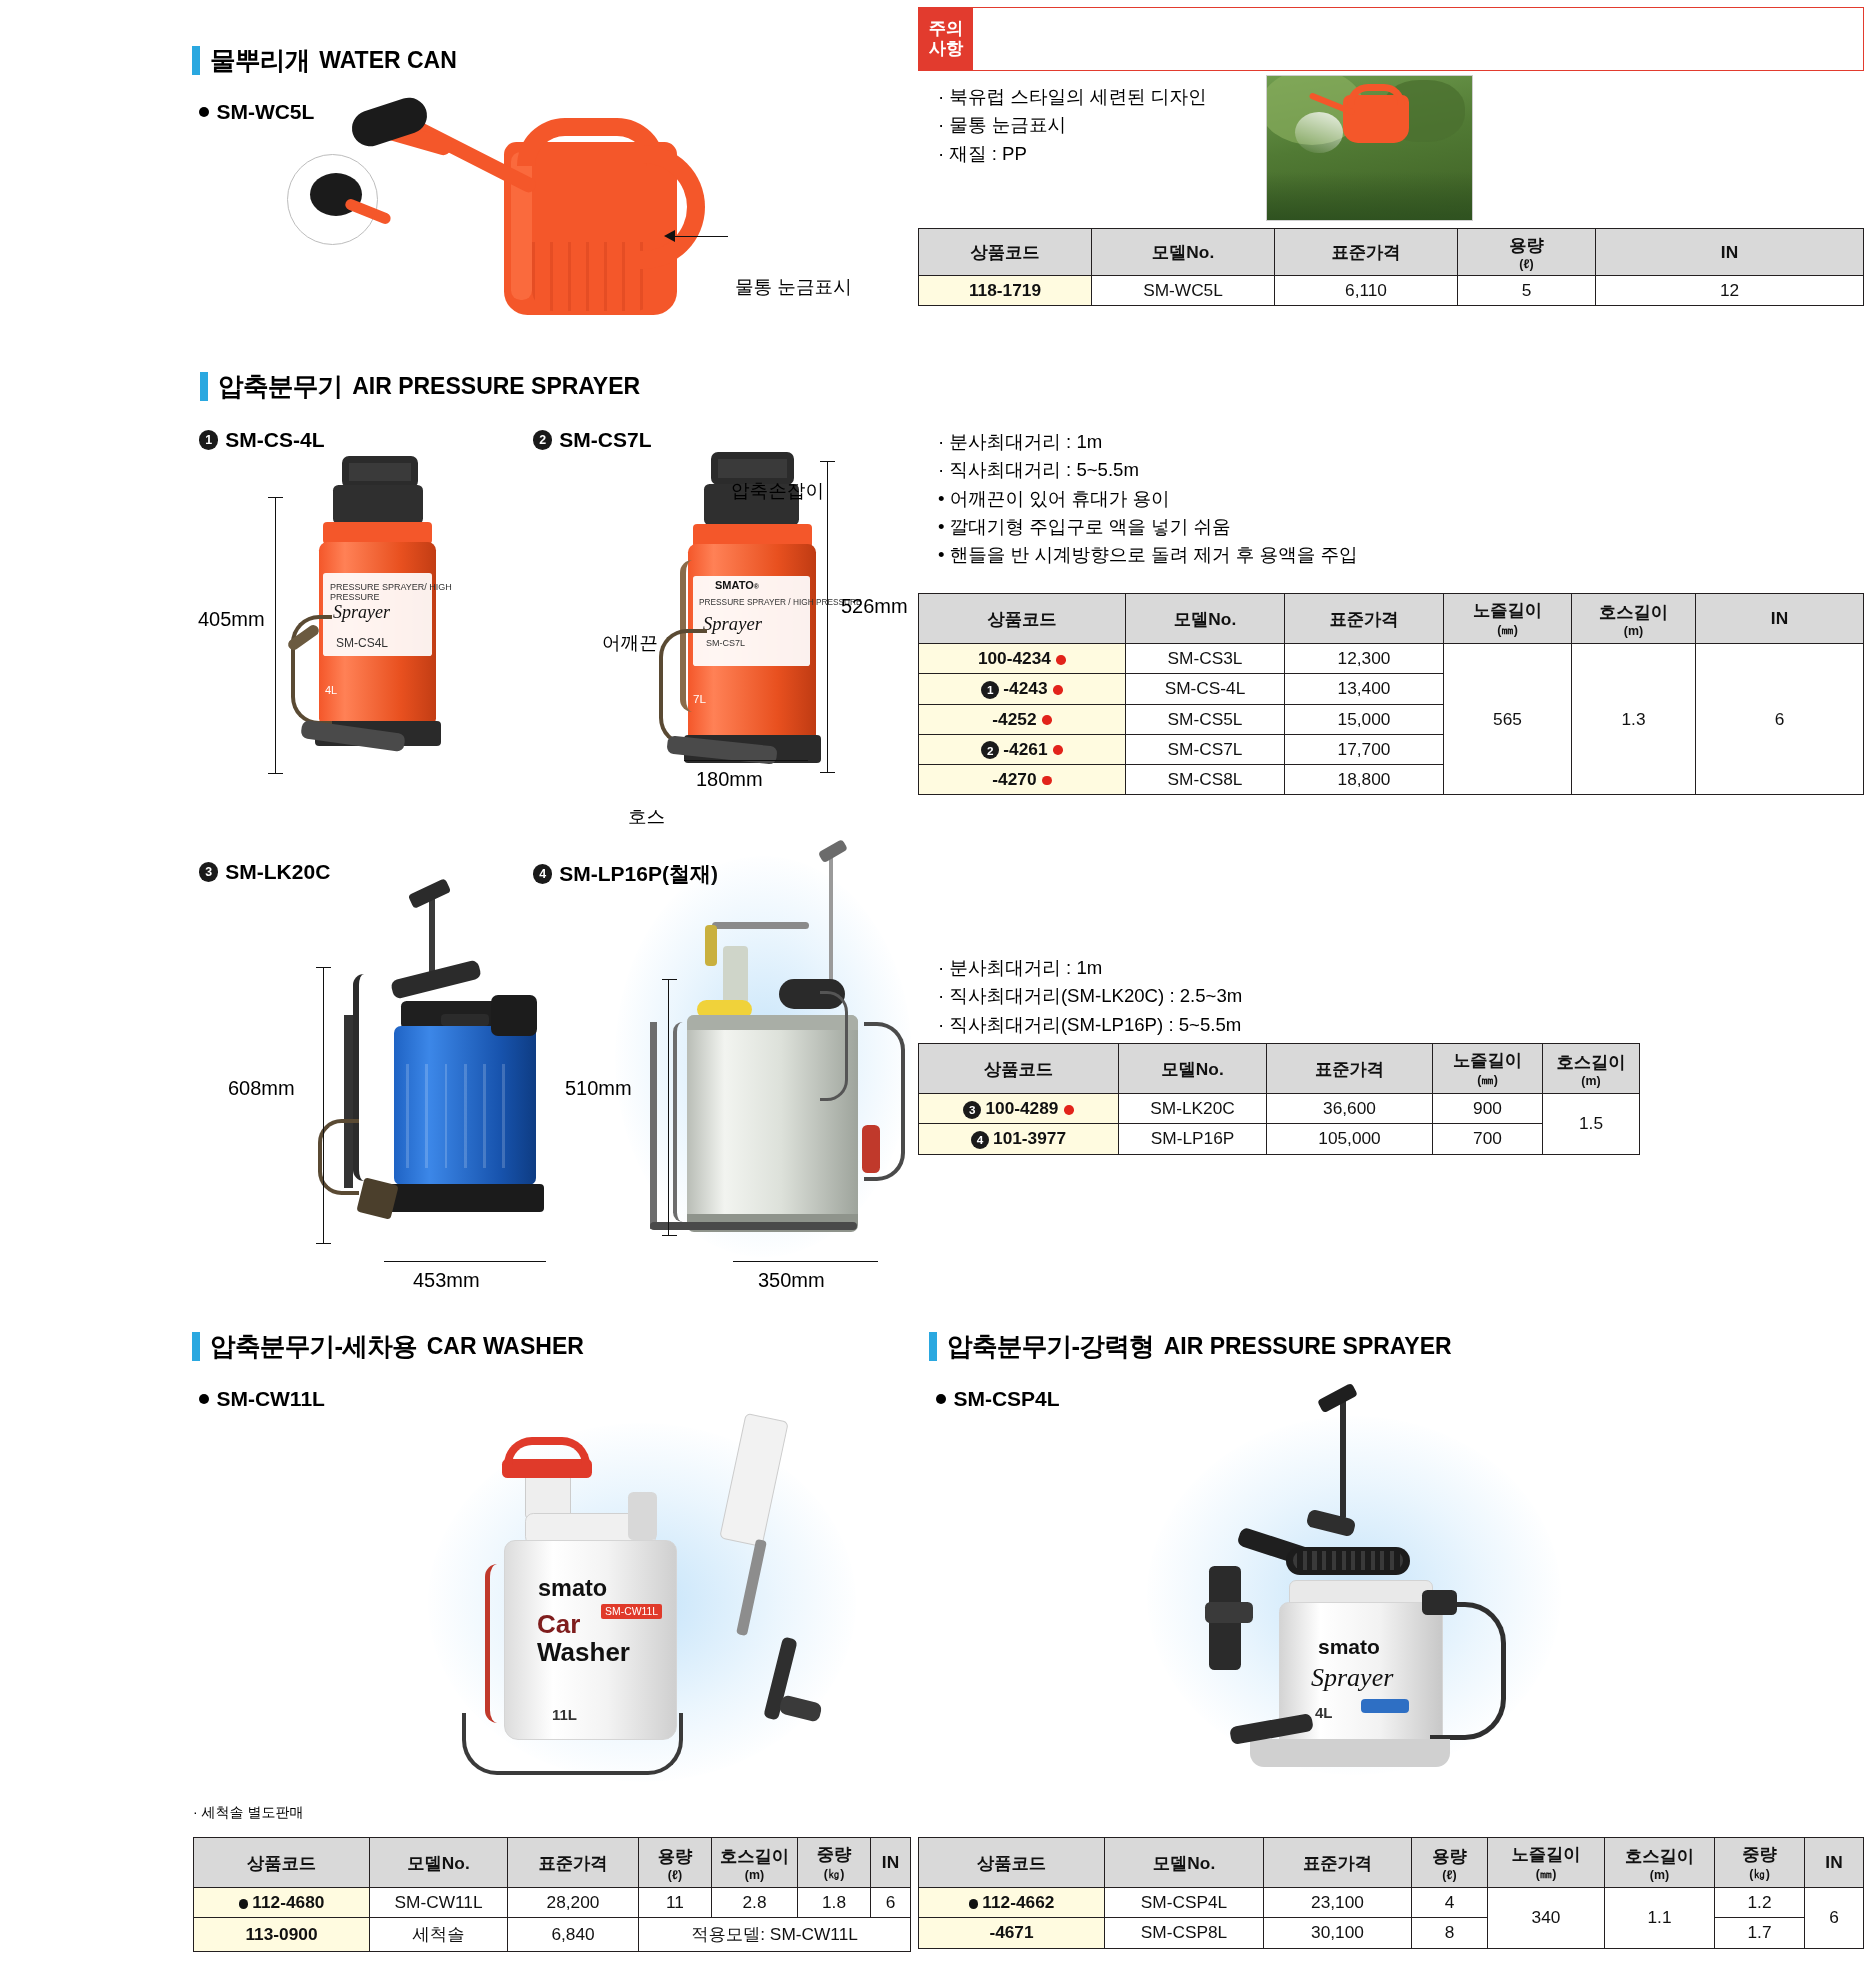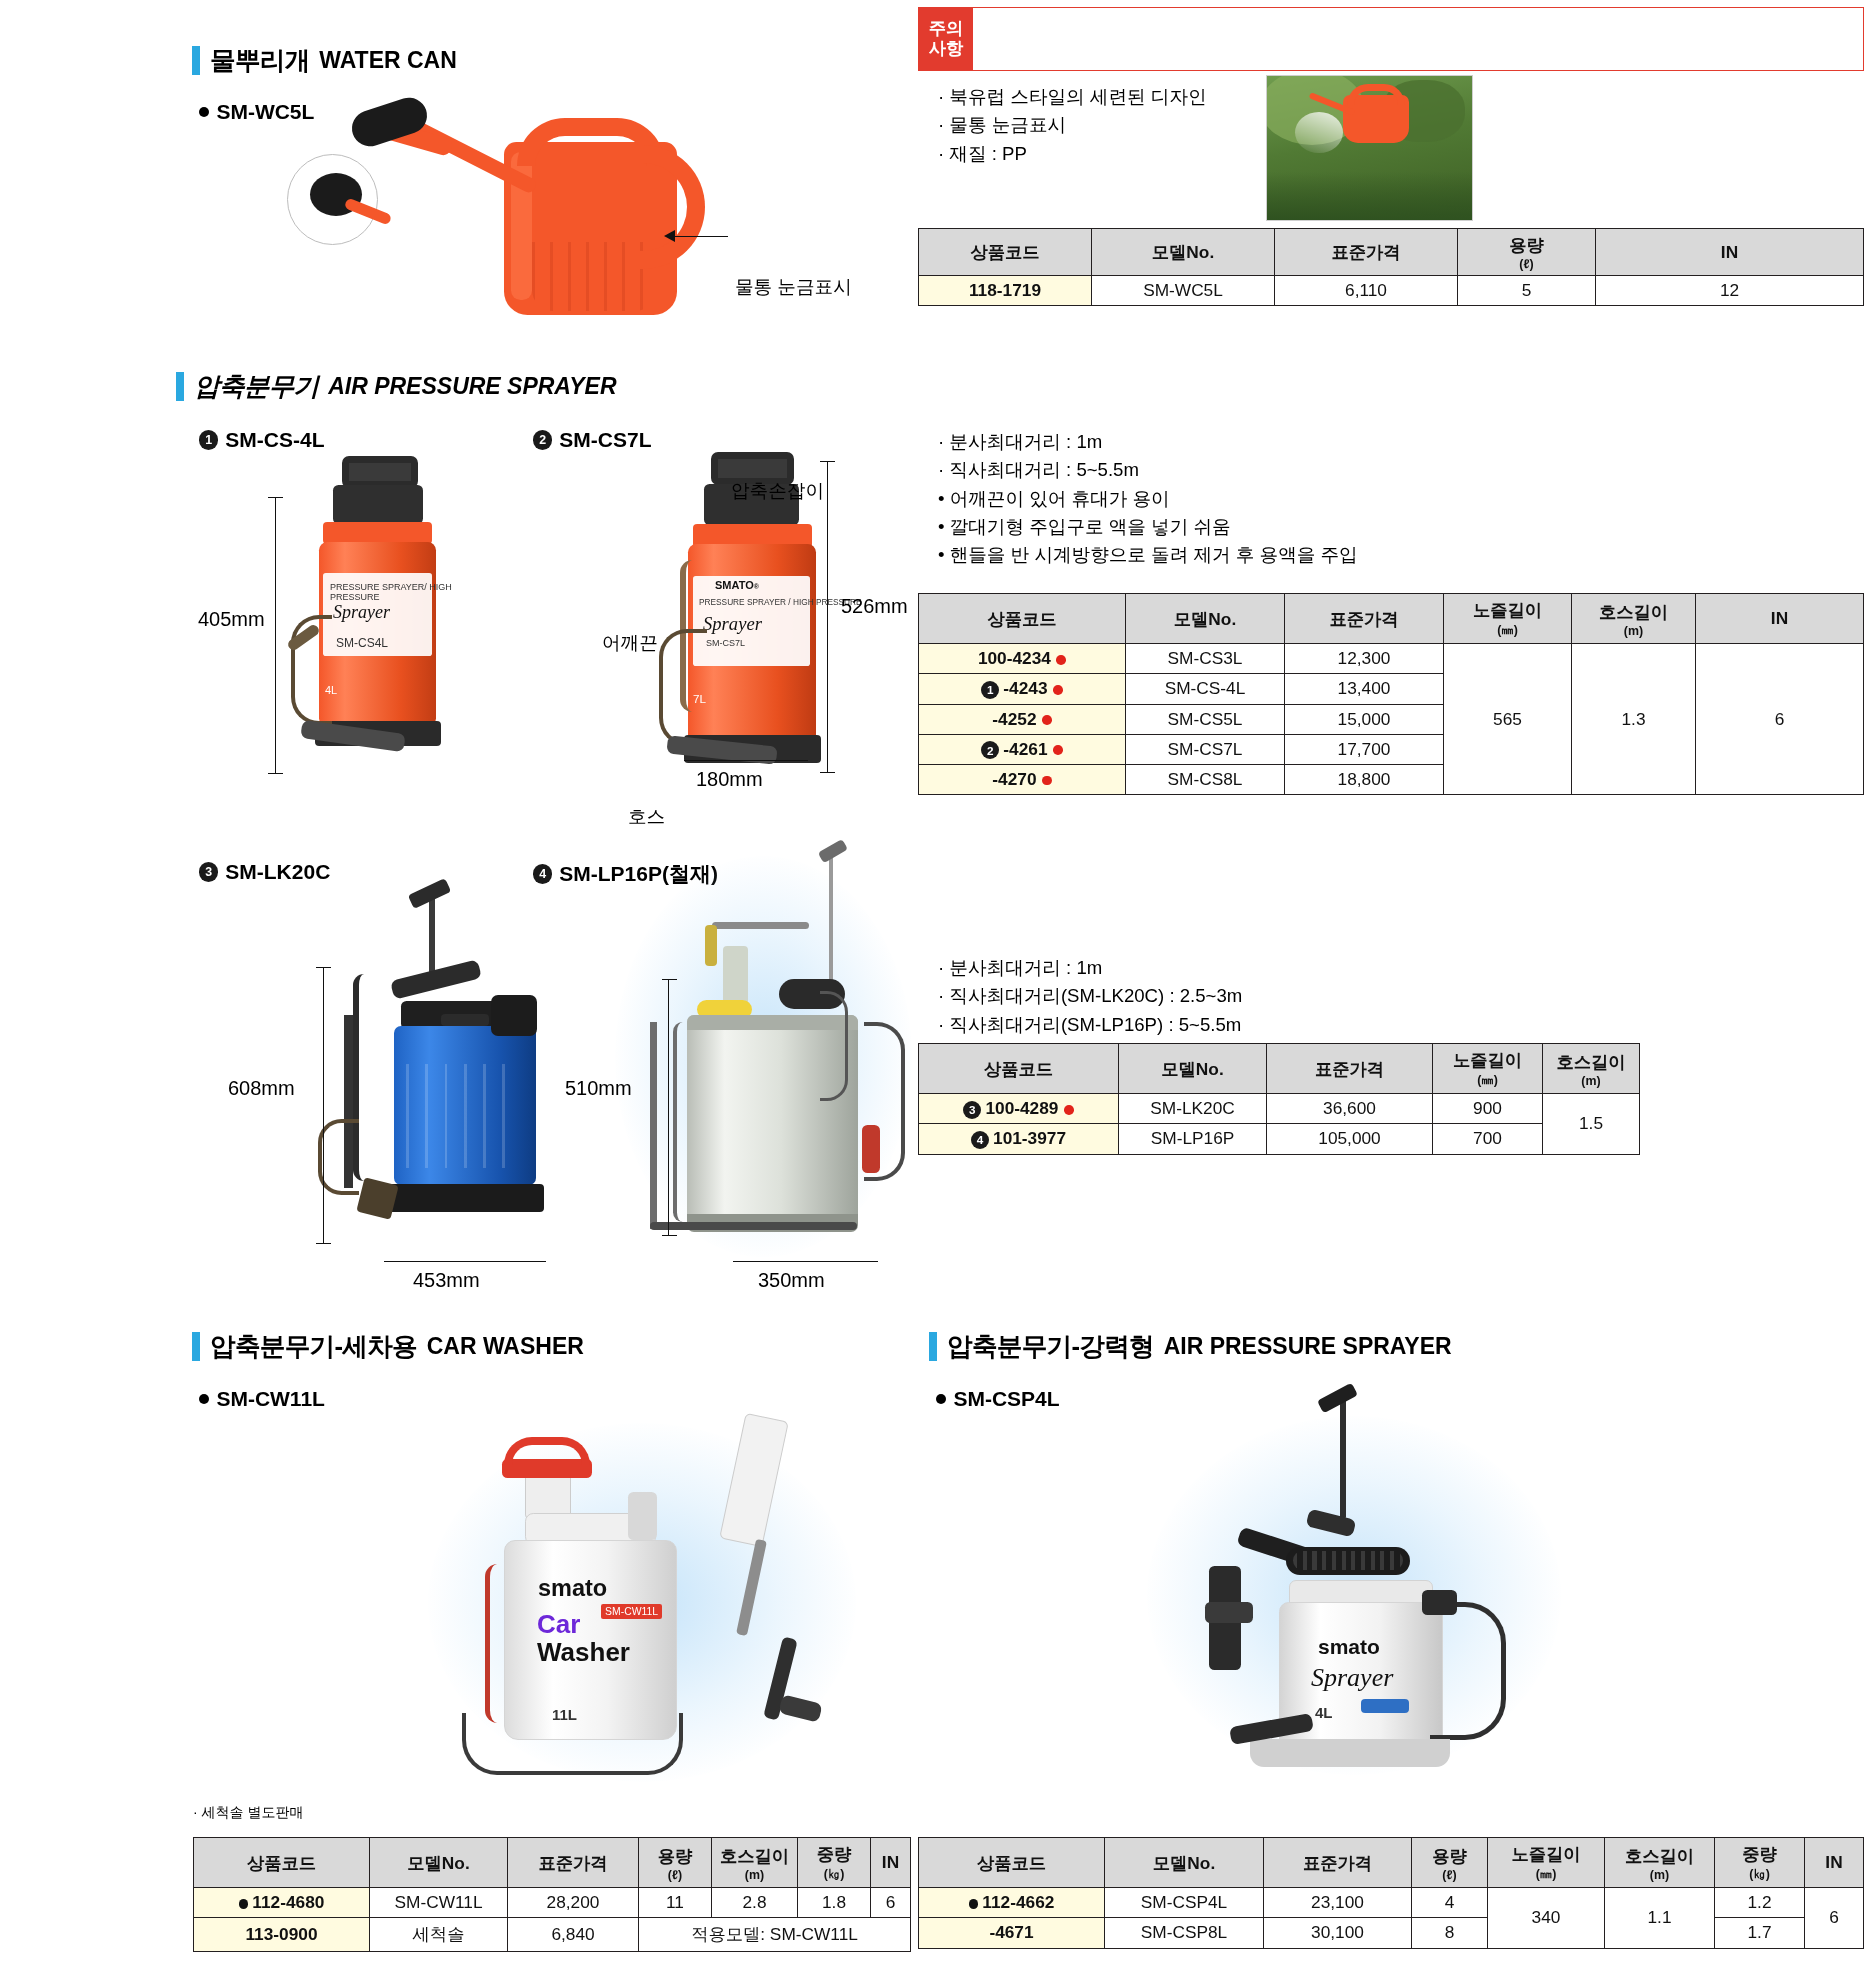--- a/index.html
+++ b/index.html
@@ -146,21 +146,21 @@
       <tr>
         <td class="code-cell">118-1719</td>
         <td>SM-WC5L</td>
         <td class="price">6,110</td>
         <td>5</td>
         <td>12</td>
       </tr>
     </tbody>
   </table>
 
-  <div class="sec-head" style="left:176px; top:369px;font-style:italic;">
+  <div class="sec-head" style="left:200px; top:369px;">
     <span class="sec-bar"></span>
     <span class="sec-kr">압축분무기</span>
     <span class="sec-en">AIR PRESSURE SPRAYER</span>
   </div>
 
   <div class="model-line" style="left:199px; top:428px;">
     <span class="numdot">1</span>
     <span>SM-CS-4L</span>
   </div>
   <div class="model-line" style="left:533px; top:428px;">
@@ -402,21 +402,21 @@
     <div style="position:absolute; left:352px; top:228px; width:15px; height:83px; background:#2f2f2f; transform:rotate(14deg); border-radius:5.5px;"></div>
     <div style="position:absolute; left:359px; top:290px; width:41px; height:19.3px; background:#3a3a3a; border-radius:7px; transform:rotate(14deg);"></div>
 
     <div style="position:absolute; left:104px; top:62px; width:46px; height:48px; background:#eee; border:1.4px solid #ccc; border-radius:4.1px;"></div>
     <div style="position:absolute; left:81px; top:50px; width:90px; height:19.3px; background:#e03a2a; border-radius:5.5px;"></div>
     <div style="position:absolute; left:83px; top:28px; width:86px; height:28px; border:8.3px solid #e03a2a; border-bottom:none; border-radius:41px 41px 0 0;"></div>
     <div style="position:absolute; left:104px; top:104px; width:131px; height:32px; background:#f0f0f0; border:1.4px solid #d0d0d0; border-radius:8.3px;"></div>
     <div style="position:absolute; left:207px; top:83px; width:29px; height:48px; background:#d8d8d8; border-radius:5.5px;"></div>
     <div style="position:absolute; left:83px; top:131px; width:173px; height:200px; background:linear-gradient(90deg,#dcdcdc 0%,#ffffff 28%,#f3f3f3 60%,#cfcfcf 100%); border-radius:11px 11px 14px 14px; border:1.4px solid #d5d5d5;"></div>
     <div style="position:absolute; left:117px; top:166px; font-size:23.5px; font-weight:bold; color:#111;">smato</div>
-    <div style="position:absolute; left:116px; top:200px; font-size:26px; font-weight:bold; color:#6d28d9;">Car</div>
+    <div style="position:absolute; left:116px; top:200px; font-size:26px; font-weight:bold; color:#7f1d1d;">Car</div>
     <div style="position:absolute; left:116px; top:228px; font-size:26px; font-weight:bold; color:#111;">Washer</div>
     <div style="position:absolute; left:180px; top:195px; font-size:10.4px; background:#e03a2a; color:#fff; padding:2.1px 4.1px; border-radius:2.1px;">SM-CW11L</div>
     <div style="position:absolute; left:131px; top:297px; font-size:15px; font-weight:bold; color:#333;">11L</div>
     <div style="position:absolute; left:64px; top:155px; width:28px; height:159px; border-left:5.5px solid #c0392b; border-radius:12.4px 0 0 12.4px;"></div>
     <div style="position:absolute; left:41px; top:304px; width:221px; height:62px; border:4.1px solid #3a3a3a; border-top:none; border-radius:0 0 35px 35px;"></div>
   </div>
 
   <div class="note" style="left:193px; top:1804px;">· 세척솔 별도판매</div>
 
   <table class="spec" style="left:193px; top:1837px; width:718px;">

